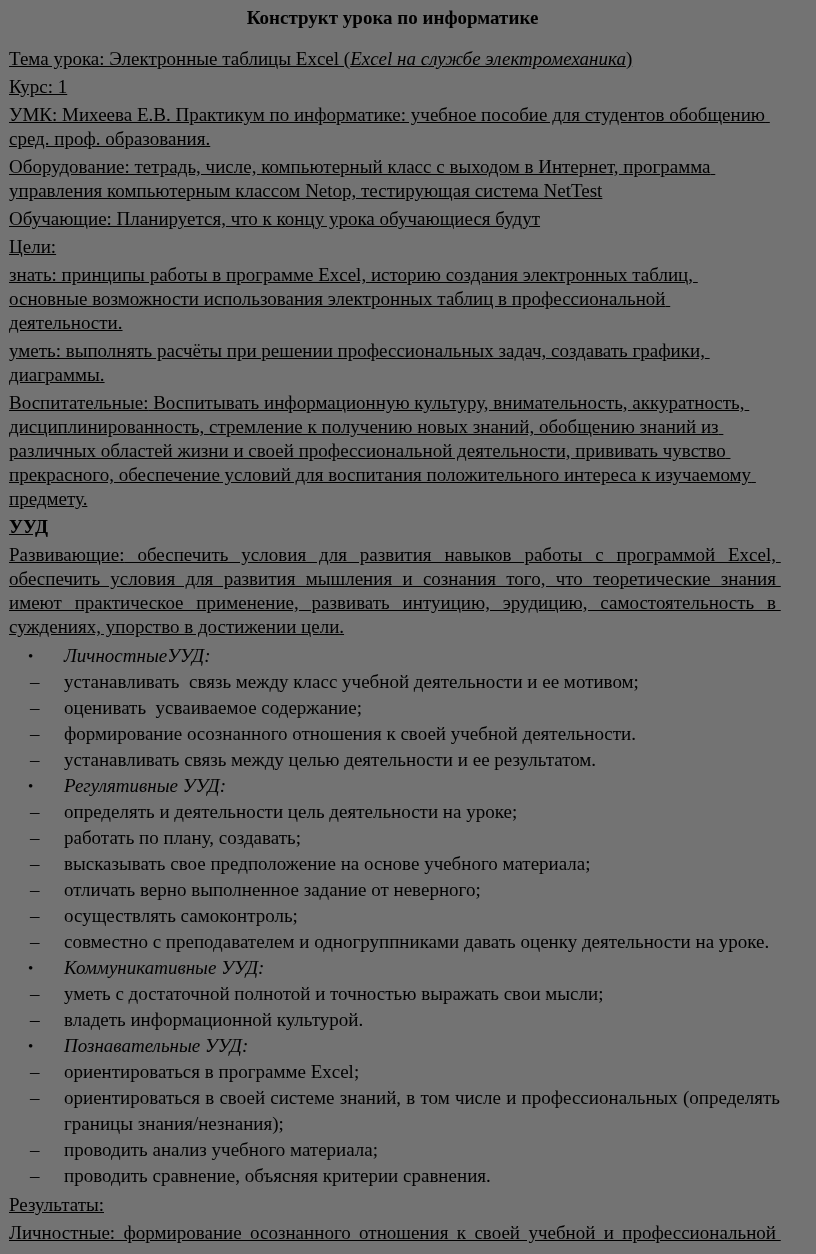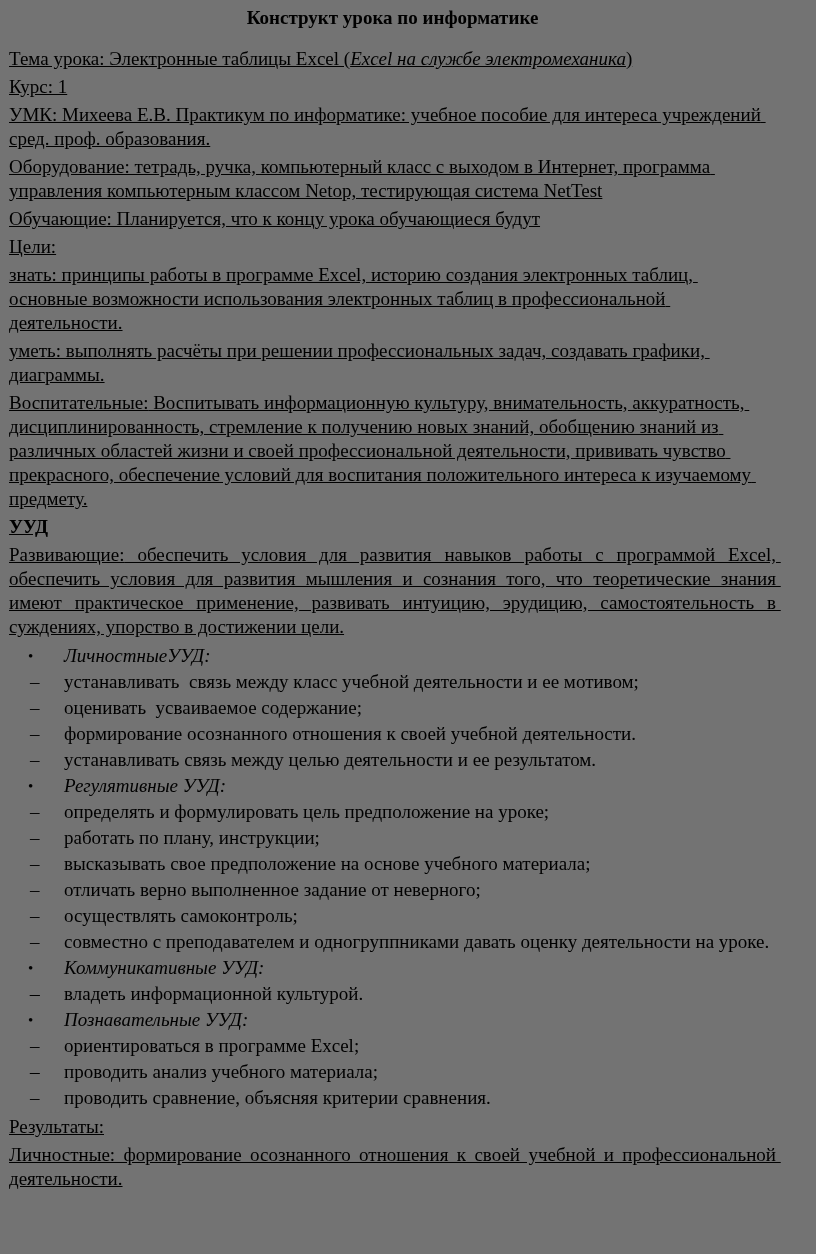--- a/index.html
+++ b/index.html
@@ -61,23 +61,23 @@
 <div class="page">
 
   <div class="doc-title">
     <span class="bind-text">Конструкт урока по информатике</span>
   </div>
 
   <p class="para"><span class="bind-text">Тема урока: Электронные таблицы Excel (</span><span class="i bind-text">Excel на службе электромеханика</span><span class="bind-text">)</span></p>
 
   <p class="para bind-text">Курс: 1</p>
 
-  <p class="para bind-text">УМК: Михеева Е.В. Практикум по информатике: учебное пособие для интереса учреждений сред. проф. образования.</p>
+  <p class="para bind-text">УМК: Михеева Е.В. Практикум по информатике: учебное пособие для студентов обобщению сред. проф. образования.</p>
 
-  <p class="para bind-text">Оборудование: тетрадь, ручка, компьютерный класс с выходом в Интернет, программа управления компьютерным классом Netop, тестирующая система NetTest</p>
+  <p class="para bind-text">Оборудование: тетрадь, числе, компьютерный класс с выходом в Интернет, программа управления компьютерным классом Netop, тестирующая система NetTest</p>
 
   <p class="para"><span class="u bind-text">Обучающие</span><span class="bind-text">: Планируется, что к концу урока обучающиеся будут</span></p>
 
   <p class="para bind-text">Цели:</p>
 
   <p class="para bind-text">знать: принципы работы в программе Excel, историю создания электронных таблиц, основные возможности использования электронных таблиц в профессиональной деятельности.</p>
 
   <p class="para bind-text">уметь: выполнять расчёты при решении профессиональных задач, создавать графики, диаграммы.</p>
 
   <p class="para"><span class="u bind-text">Воспитательные:</span><span class="bind-text"> Воспитывать информационную культуру, внимательность, аккуратность, дисциплинированность, стремление к получению новых знаний, обобщению знаний из различных областей жизни и своей профессиональной деятельности, прививать чувство прекрасного, обеспечение условий для воспитания положительного интереса к изучаемому предмету.</span></p>
@@ -108,25 +108,25 @@
       <span class="marker">–</span>
       <span class="bind-text">устанавливать связь между целью деятельности и ее результатом.</span>
     </div>
 
     <div class="bullet-item">
       <span class="marker">•</span>
       <span class="i bind-text">Регулятивные УУД:</span>
     </div>
     <div class="dash-item">
       <span class="marker">–</span>
-      <span class="bind-text">определять и формулировать цель предположение на уроке;</span>
+      <span class="bind-text">определять и деятельности цель деятельности на уроке;</span>
     </div>
     <div class="dash-item">
       <span class="marker">–</span>
-      <span class="bind-text">работать по плану, инструкции;</span>
+      <span class="bind-text">работать по плану, создавать;</span>
     </div>
     <div class="dash-item">
       <span class="marker">–</span>
       <span class="bind-text">высказывать свое предположение на основе учебного материала;</span>
     </div>
     <div class="dash-item">
       <span class="marker">–</span>
       <span class="bind-text">отличать верно выполненное задание от неверного;</span>
     </div>
     <div class="dash-item">
@@ -137,39 +137,41 @@
       <span class="marker">–</span>
       <span class="bind-text">совместно с преподавателем и одногруппниками давать оценку деятельности на уроке.</span>
     </div>
 
     <div class="bullet-item">
       <span class="marker">•</span>
       <span class="i bind-text">Коммуникативные УУД:</span>
     </div>
     <div class="dash-item">
       <span class="marker">–</span>
+      <span class="bind-text">уметь с достаточной полнотой и точностью выражать свои мысли;</span>
     </div>
     <div class="dash-item">
       <span class="marker">–</span>
     </div>
     <div class="dash-item">
       <span class="marker">–</span>
       <span class="bind-text">владеть информационной культурой.</span>
     </div>
 
     <div class="bullet-item">
       <span class="marker">•</span>
       <span class="i bind-text">Познавательные УУД:</span>
     </div>
     <div class="dash-item">
       <span class="marker">–</span>
       <span class="bind-text">ориентироваться в программе Excel;</span>
     </div>
     <div class="dash-item justify">
       <span class="marker">–</span>
+      <span class="bind-text">ориентироваться в своей системе знаний, в том числе и профессиональных (определять границы знания/незнания);</span>
     </div>
     <div class="dash-item">
       <span class="marker">–</span>
       <span class="bind-text">проводить анализ учебного материала;</span>
     </div>
     <div class="dash-item">
       <span class="marker">–</span>
       <span class="bind-text">проводить сравнение, объясняя критерии сравнения.</span>
     </div>
 

